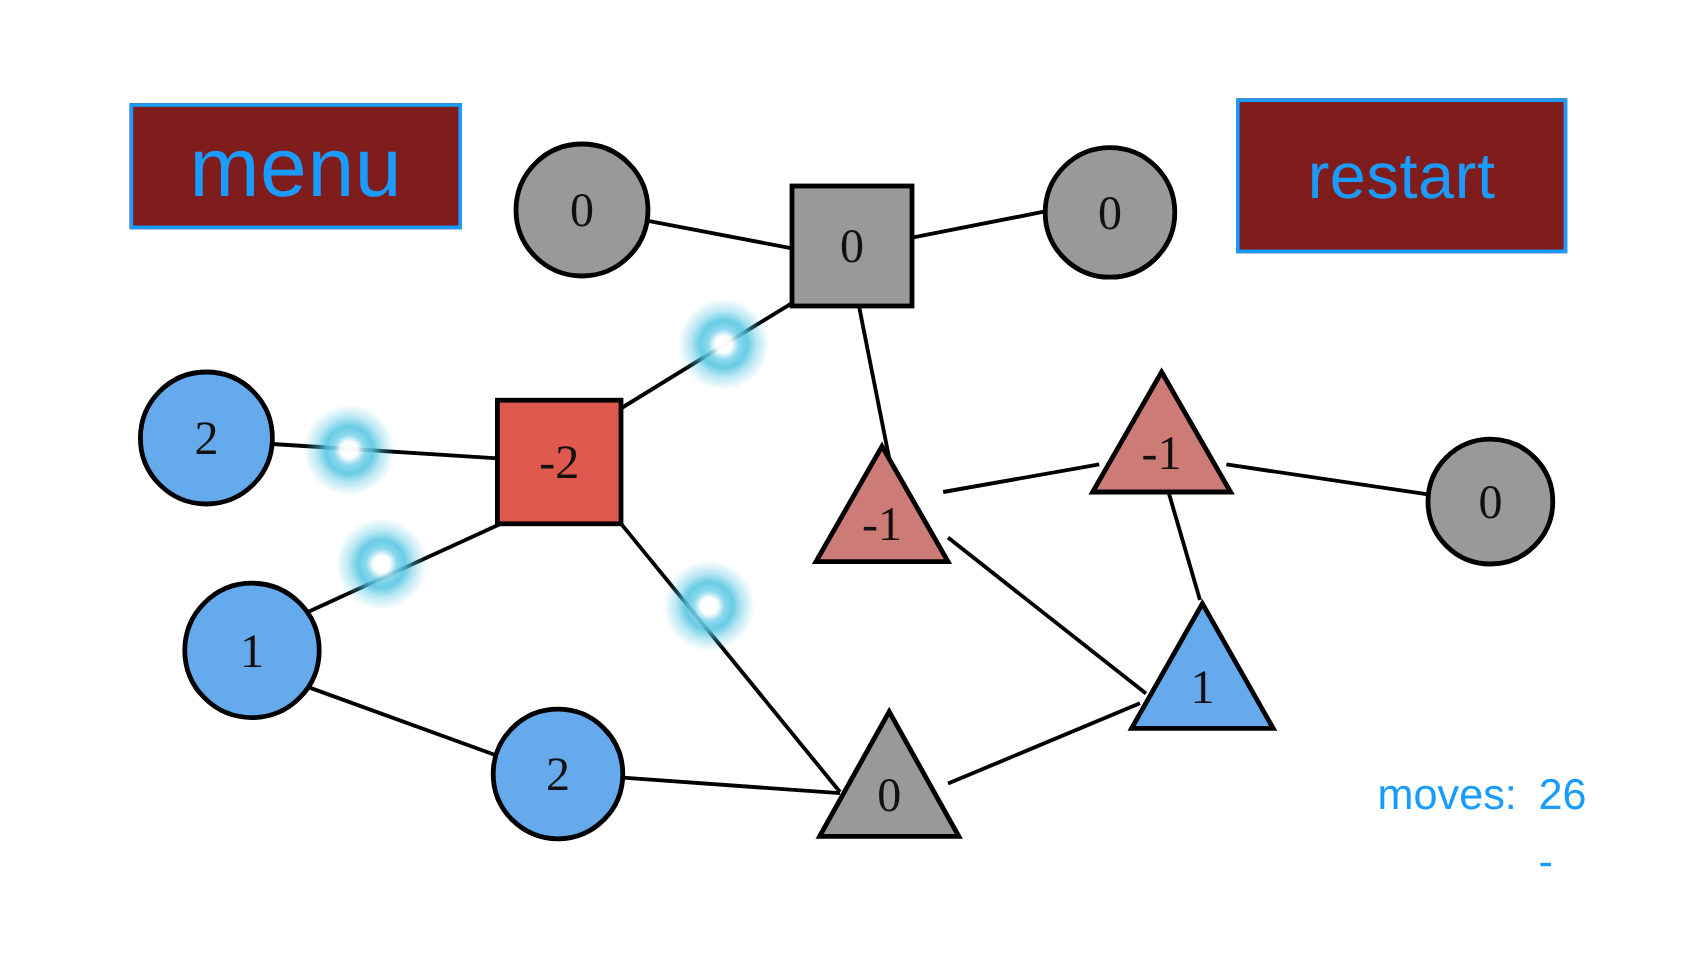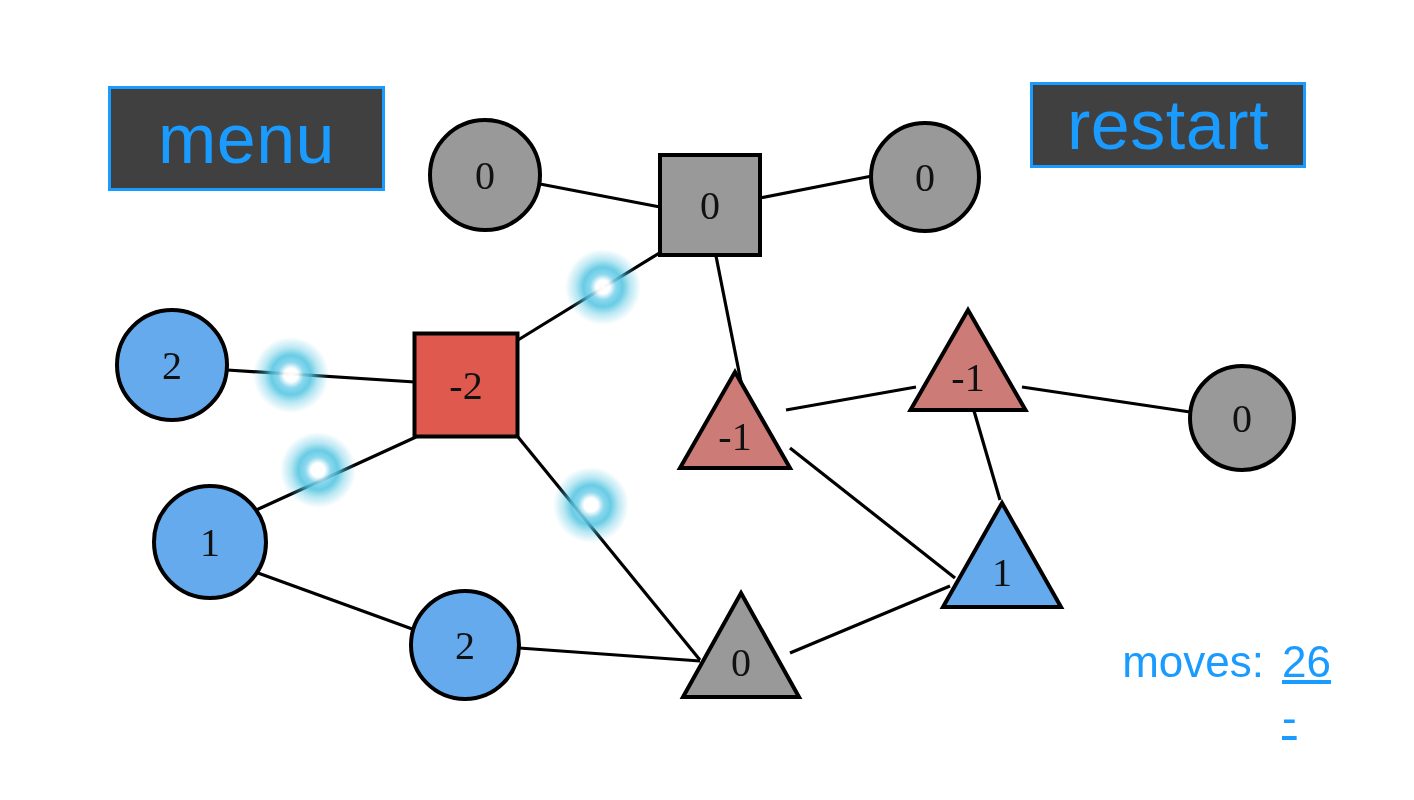--- a/index.html
+++ b/index.html
@@ -18,21 +18,21 @@
   #graph-svg {
     position: absolute;
     left: 0;
     top: 0;
     width: 1414px;
     height: 800px;
   }
   .ui-button {
     position: absolute;
     box-sizing: border-box;
-    background: #404040;
+    background: #7f1d1d;
     border: 3px solid #1a9bff;
     color: #1a9bff;
     display: flex;
     align-items: center;
     justify-content: center;
     font-family: "Liberation Sans", sans-serif;
     font-weight: 300;
     letter-spacing: 0.5px;
     cursor: pointer;
     user-select: none;
@@ -41,42 +41,42 @@
     left: 108px;
     top: 86px;
     width: 277px;
     height: 105px;
     font-size: 70px;
   }
   #restart-button {
     left: 1030px;
     top: 82px;
     width: 276px;
-    height: 86px;
-    font-size: 70px;
+    height: 129px;
+    font-size: 54px;
   }
   #score-panel {
     position: absolute;
     right: 72px;
     top: 634px;
     color: #1a9bff;
     font-family: "Liberation Sans", sans-serif;
-    font-size: 44px;
+    font-size: 36px;
     line-height: 56px;
     text-align: right;
     user-select: none;
   }
   .score-row {
     display: flex;
     justify-content: flex-end;
     align-items: baseline;
     white-space: nowrap;
   }
   .score-label { margin-right: 18px; }
-  .score-value { min-width: 60px; text-align: left; text-decoration: underline; }
+  .score-value { min-width: 60px; text-align: left; }
   .node-label {
     font-family: "Liberation Serif", serif;
     font-size: 40px;
     fill: #111111;
     text-anchor: middle;
     dominant-baseline: central;
     pointer-events: none;
     user-select: none;
   }
   .edge-line {

